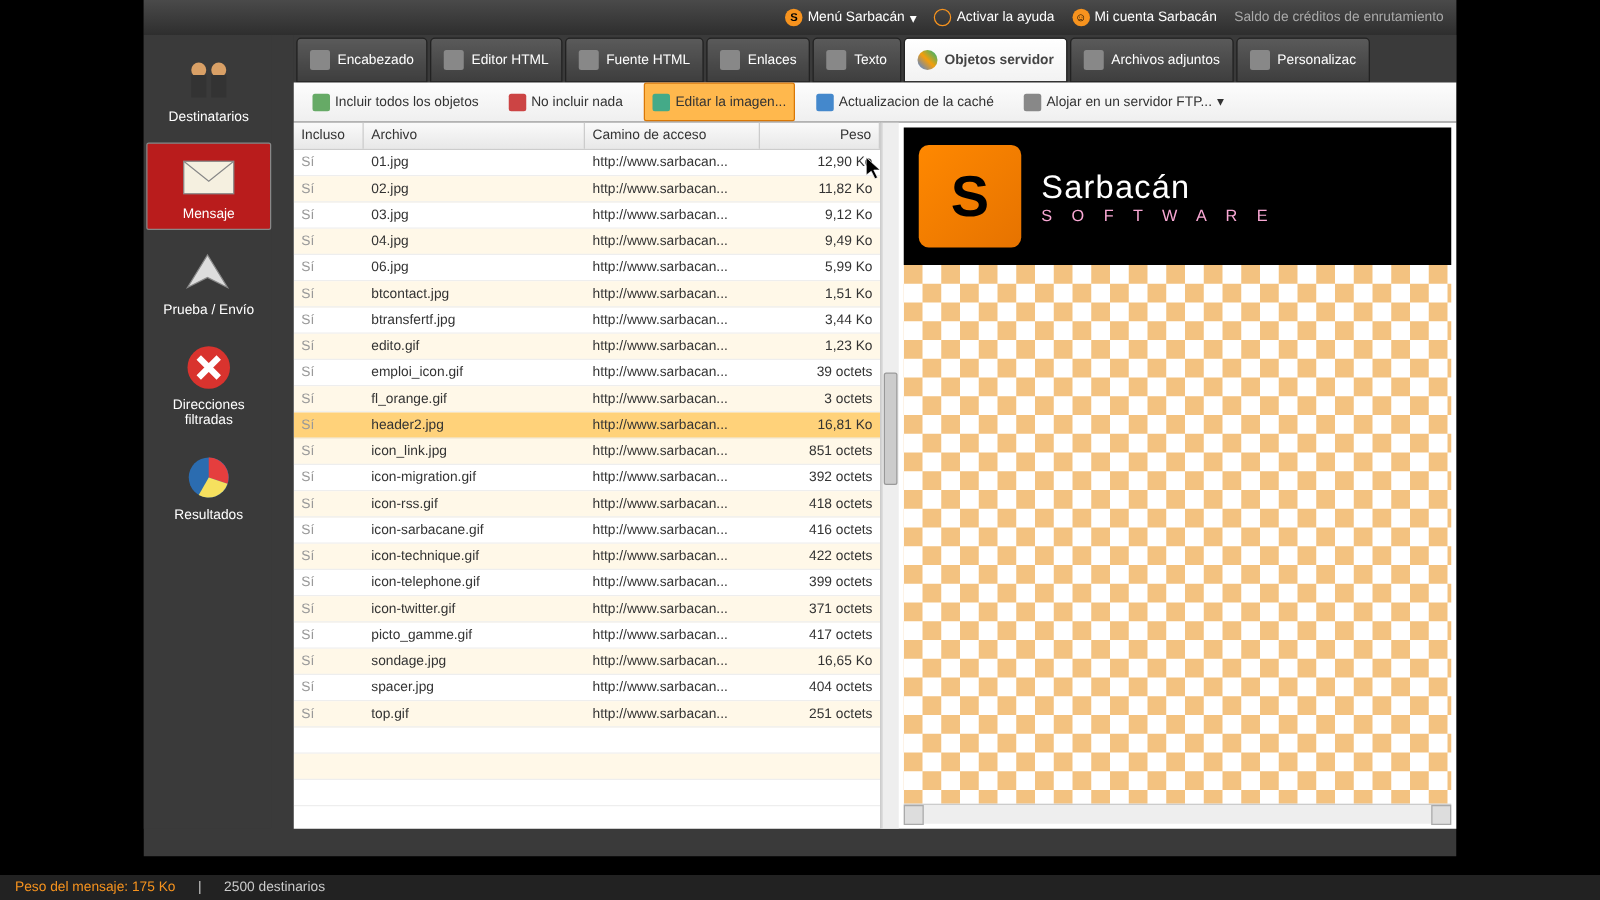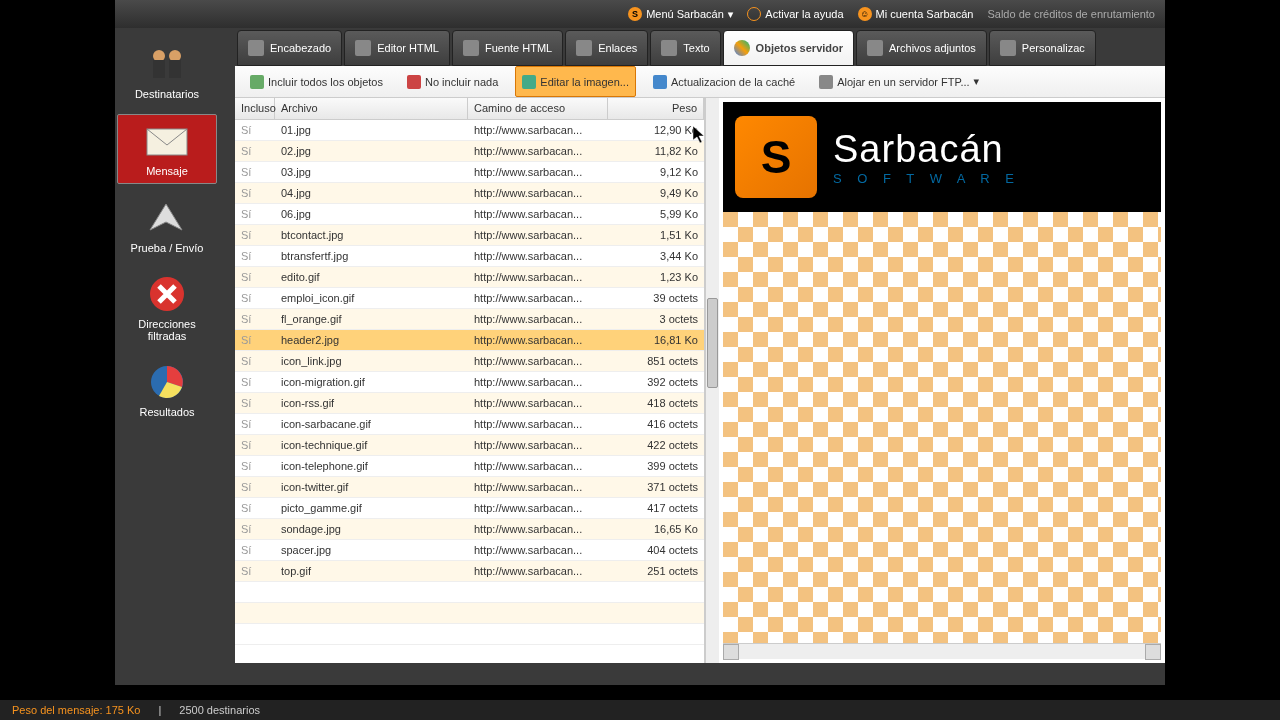--- a/index.html
+++ b/index.html
@@ -23,35 +23,35 @@
 .tab .ticon{width:16px;height:16px;background:#888;border-radius:2px}
 .tab.active .ticon{background:linear-gradient(45deg,#3b82f6,#f59e0b,#10b981);border-radius:50%}
 .toolbar{background:linear-gradient(#fdfdfd,#efefef);height:32px;display:flex;gap:10px;padding:0 8px;border-bottom:1px solid #ccc}
 .tbtn{display:flex;align-items:center;gap:4px;padding:3px 6px;cursor:pointer;color:#333;border:1px solid transparent;border-radius:2px}
 .tbtn.hl{background:#ffb84d;border:1px solid #d97706;color:#333}
 .tbtn .bicon{width:14px;height:14px;background:#6aa84f;border-radius:2px}
 .content{flex:1;display:flex;background:#fff;overflow:hidden}
 .table-wrap{width:470px;display:flex;flex-direction:column;border-right:1px solid #ccc}
 .thead{display:flex;background:linear-gradient(#fafafa,#e8e8e8);border-bottom:1px solid #ccc;height:22px}
 .thead div{padding:4px 6px;border-right:1px solid #ccc;color:#333;font-size:11px}
-.c0{width:40px}.c1{flex:1}.c2{width:140px}.c3{width:96px;text-align:right}
+.c0{width:56px}.c1{flex:1}.c2{width:140px}.c3{width:96px;text-align:right}
 .tbody{flex:1;overflow-y:auto}
 .row{display:flex;height:21px;align-items:center;border-bottom:1px solid #eee}
 .row:nth-child(even){background:#fff8e8}
 .row.sel{background:#ffd27a}
 .row div{padding:2px 6px;color:#333;font-size:11px;overflow:hidden;text-overflow:ellipsis;white-space:nowrap}
 .row .c0{color:#999}
 .row .c3{text-align:right}
 .preview{flex:1;display:flex;flex-direction:column;background:#fff;position:relative;margin:4px}
 .logo-bar{height:110px;background:#000;display:flex;align-items:center;padding:0 12px;gap:16px}
 .logo-sq{width:82px;height:82px;background:linear-gradient(135deg,#ff8800,#e67300);border-radius:8px;display:flex;align-items:center;justify-content:center;position:relative}
 .logo-sq::before{content:"S";position:absolute;font-size:46px;font-weight:bold;color:#000;font-family:Arial}
 .logo-txt{color:#fff}
-.logo-txt .big{font-size:38px;font-weight:300;letter-spacing:1px}
-.logo-txt .sm{font-size:13px;letter-spacing:6px;color:#0369a1}
+.logo-txt .big{font-size:26px;font-weight:300;letter-spacing:1px}
+.logo-txt .sm{font-size:13px;letter-spacing:6px;color:#f9a8d4}
 .checker{flex:1;background-image:repeating-conic-gradient(#fff 0 25%,#f3c280 0 50%);background-size:30px 30px}
 .hscroll{height:16px;background:#eee;border-top:1px solid #ccc;position:relative}
 .hscroll::before,.hscroll::after{content:"";position:absolute;width:14px;height:14px;top:0;background:#ddd;border:1px solid #aaa}
 .hscroll::before{left:0}.hscroll::after{right:0}
 .statusbar{position:absolute;bottom:0;left:0;right:0;height:20px;background:#222;color:#ccc;display:flex;align-items:center;padding:0 12px;gap:18px;font-size:11px}
 .statusbar .orange{color:#f7931e}
 .vscroll{width:14px;background:#eee;border-left:1px solid #ccc;position:relative}
 .vscroll .thumb{position:absolute;left:1px;right:1px;top:200px;height:90px;background:#ccc;border:1px solid #999;border-radius:2px}
 .cursor{position:absolute;left:458px;top:60px;width:12px;height:18px;pointer-events:none;z-index:10}
 </style>

